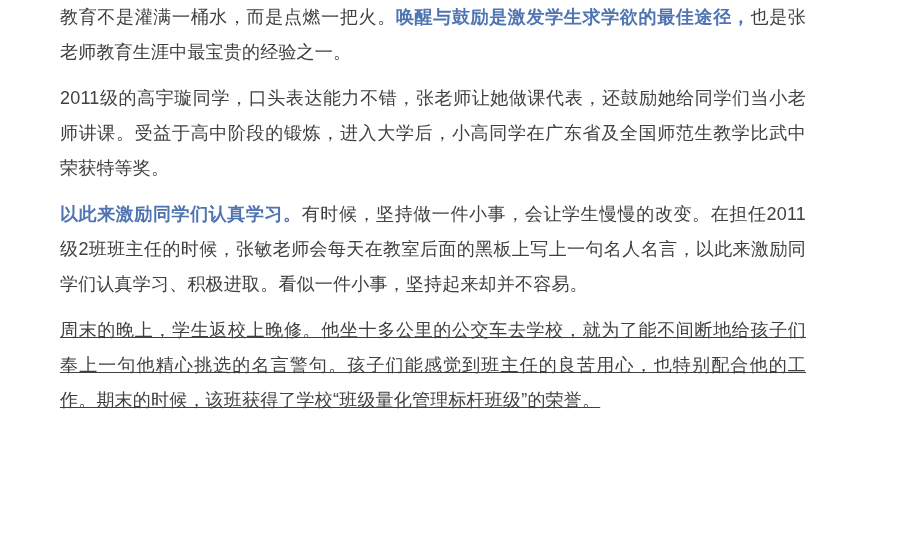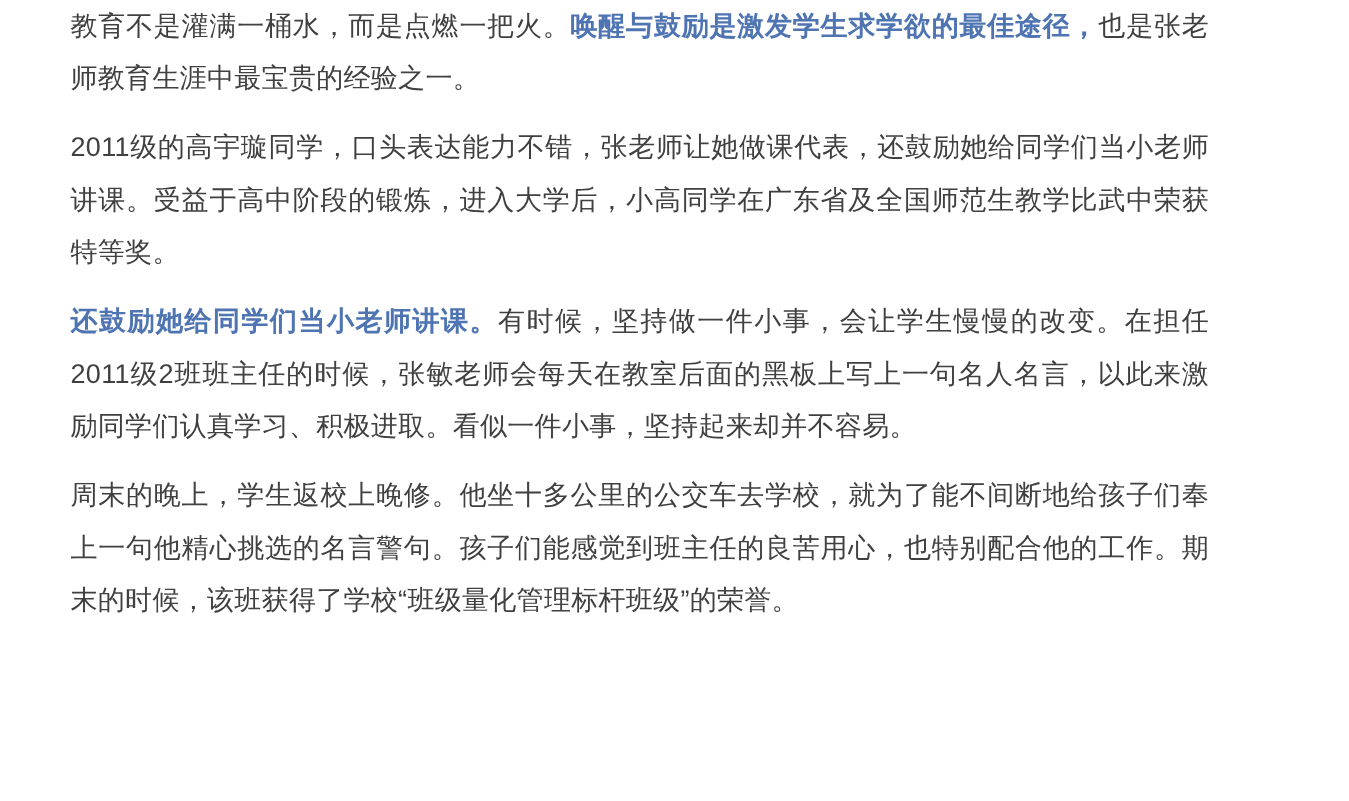--- a/index.html
+++ b/index.html
@@ -9,43 +9,44 @@
   }
   body {
     width: 899px;
     height: 534px;
     overflow: hidden;
     font-family: "Liberation Sans", "DejaVu Sans", sans-serif;
   }
   .article-body {
     box-sizing: border-box;
     width: 899px;
-    padding: 0 93px 0 47px;
+    padding: 0 93px 0 60px;
   }
   .article-body p {
     margin: 0 0 11px 0;
     font-size: 18px;
     line-height: 35px;
     color: #404040;
     text-align: justify;
     letter-spacing: 0.2px;
   }
   .article-body p:last-child {
     margin-bottom: 0;
+    text-decoration: underline;
   }
   .seg-normal {
     color: #404040;
     font-weight: normal;
   }
   .seg-accent {
     color: #4f74b2;
     font-weight: bold;
   }
 </style>
 </head>
 <body>
 
 <div class="article-body">
     <p><span class="seg-normal">教育不是灌满一桶水，而是点燃一把火。</span><span class="seg-accent">唤醒与鼓励是激发学生求学欲的最佳途径，</span><span class="seg-normal">也是张老师教育生涯中最宝贵的经验之一。</span></p>
     <p><span class="seg-normal">2011级的高宇璇同学，口头表达能力不错，张老师让她做课代表，还鼓励她给同学们当小老师讲课。受益于高中阶段的锻炼，进入大学后，小高同学在广东省及全国师范生教学比武中荣获特等奖。</span></p>
-    <p><span class="seg-accent">还鼓励她给同学们当小老师讲课。</span><span class="seg-normal">有时候，坚持做一件小事，会让学生慢慢的改变。在担任2011级2班班主任的时候，张敏老师会每天在教室后面的黑板上写上一句名人名言，以此来激励同学们认真学习、积极进取。看似一件小事，坚持起来却并不容易。</span></p>
+    <p><span class="seg-accent">以此来激励同学们认真学习。</span><span class="seg-normal">有时候，坚持做一件小事，会让学生慢慢的改变。在担任2011级2班班主任的时候，张敏老师会每天在教室后面的黑板上写上一句名人名言，以此来激励同学们认真学习、积极进取。看似一件小事，坚持起来却并不容易。</span></p>
     <p><span class="seg-normal">周末的晚上，学生返校上晚修。他坐十多公里的公交车去学校，就为了能不间断地给孩子们奉上一句他精心挑选的名言警句。孩子们能感觉到班主任的良苦用心，也特别配合他的工作。期末的时候，该班获得了学校“班级量化管理标杆班级”的荣誉。</span></p>
   </div>
 
 </body></html>

